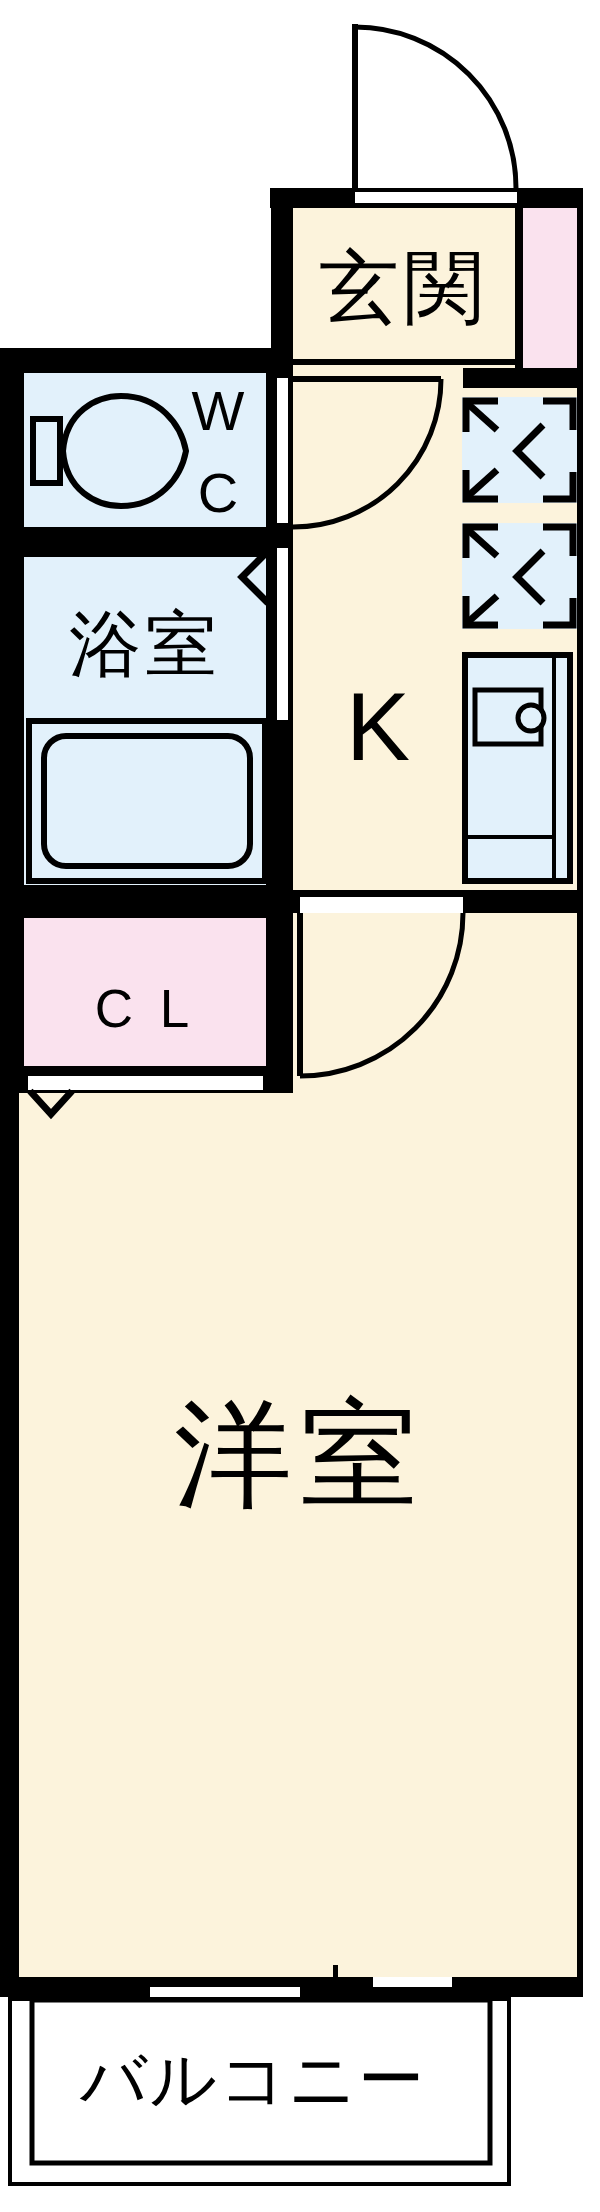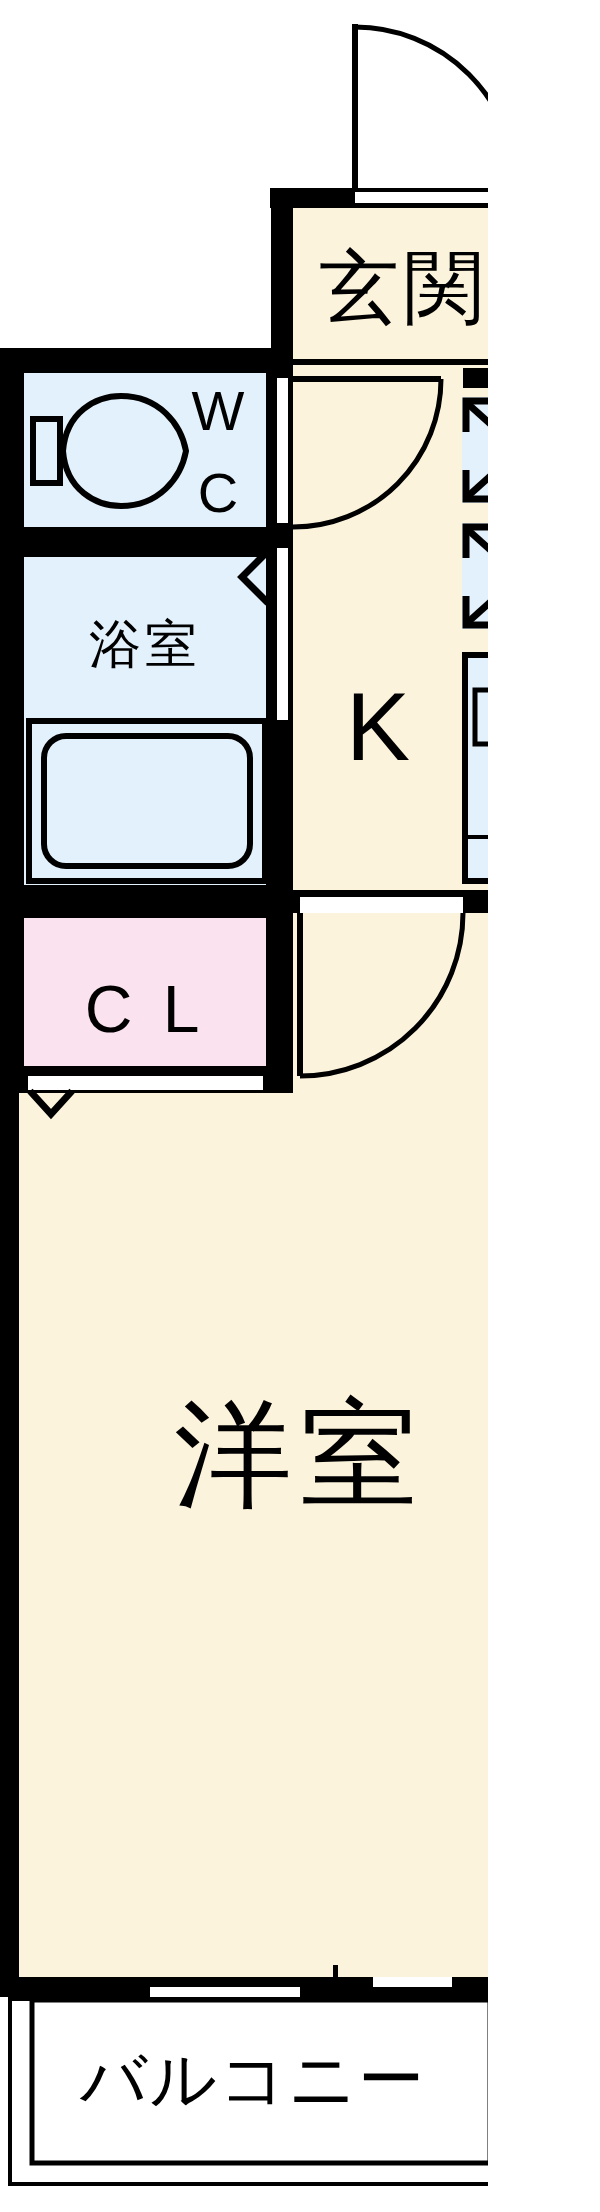--- a/index.html
+++ b/index.html
@@ -1,32 +1,32 @@
 <!DOCTYPE html>
 <html><head>
 <meta charset="utf-8">
 <style>
   html,body{margin:0;padding:0;background:#ffffff;}
   .floorplan{
-    position:relative;width:488px;height:2212px;background:#ffffff;overflow:hidden;
-    font-family:"Liberation Sans","DejaVu Sans",sans-serif;color:#000;
+    position:relative;width:549px;height:2212px;background:#ffffff;overflow:hidden;
+    font-family:"Liberation Sans","DejaVu Sans",sans-serif;color:#000;padding-left:34px;
   }
   .abs{position:absolute;box-sizing:border-box;}
   .wall{background:#000;}
   .opening{background:#fff;}
   .floor-cream{background:#FCF3DC;}
   .floor-blue{background:#E2F1FB;}
   .floor-pink{background:#FAE2EE;}
   .room-border{border:5px solid #000;}
   .lbl{position:absolute;text-align:center;color:#000;}
   .lbl-genkan{left:293px;top:246px;width:222px;font-size:80px;line-height:84px;letter-spacing:5px;}
   .lbl-wc{left:183px;top:370px;width:70px;font-size:56px;line-height:82px;white-space:pre-line;}
-  .lbl-bath{left:19px;top:602px;width:252px;font-size:52px;line-height:84px;letter-spacing:4px;}
+  .lbl-bath{left:19px;top:602px;width:252px;font-size:72px;line-height:84px;letter-spacing:4px;}
   .lbl-k{left:293px;top:678px;width:170px;font-size:96px;line-height:98px;font-weight:400;}
-  .lbl-cl{left:19px;top:974px;width:252px;font-size:66px;line-height:70px;letter-spacing:6px;}
+  .lbl-cl{left:19px;top:974px;width:252px;font-size:53px;line-height:70px;letter-spacing:6px;}
   .lbl-room{left:50px;top:1393px;width:500px;font-size:118px;line-height:122px;letter-spacing:8px;}
   .lbl-balcony{left:23px;top:2044px;width:460px;font-size:66px;line-height:70px;letter-spacing:2px;}
   svg.linework{position:absolute;left:0;top:0;pointer-events:none;}
 </style>
 </head>
 <body>
 
 <div class="floorplan">
 
   <div class="abs floor-cream" style="left:293px;top:207px;width:222px;height:158px;"></div>

